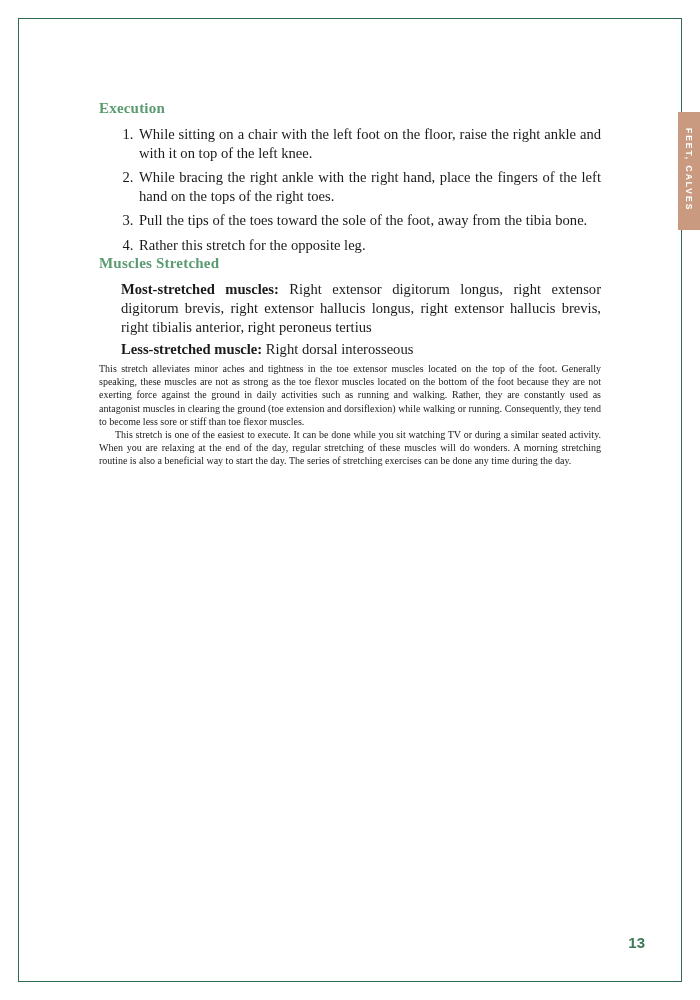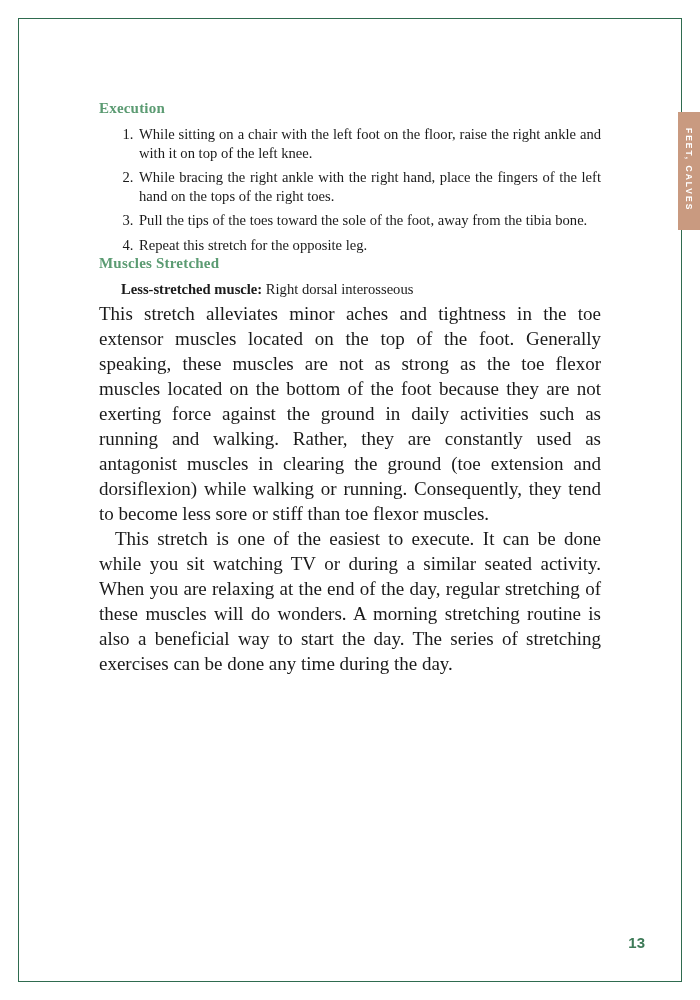--- a/index.html
+++ b/index.html
@@ -67,21 +67,21 @@
     line-height: 1.31;
     text-align: justify;
   }
   .muscles p {
     margin: 0 0 3px 0;
   }
   .muscles b {
     font-weight: bold;
   }
   .notes {
-    font-size: 19px;
+    font-size: 10px;
     line-height: 1.315;
     text-align: justify;
   }
   .notes p {
     margin: 0;
   }
   .notes p.indent {
     text-indent: 16px;
   }
   .tab {
@@ -126,26 +126,27 @@
   </div>
 
   <div class="content">
 
     <h2 class="section-heading">Execution</h2>
 
     <ol class="steps">
       <li>While sitting on a chair with the left foot on the floor, raise the right ankle and with it on top of the left knee.</li>
       <li>While bracing the right ankle with the right hand, place the fingers of the left hand on the tops of the right toes.</li>
       <li>Pull the tips of the toes toward the sole of the foot, away from the tibia bone.</li>
-      <li>Repeat this stretch for the opposite leg.</li>
+      <li>Rather this stretch for the opposite leg.</li>
     </ol>
 
     <h2 class="section-heading heading-spacer">Muscles Stretched</h2>
 
     <div class="muscles">
+      <p><b>Most-stretched muscles:</b><span> Right extensor digitorum longus, right extensor digitorum brevis, right extensor hallucis longus, right extensor hallucis brevis, right tibialis anterior, right peroneus tertius</span></p>
       <p><b>Less-stretched muscle:</b><span> Right dorsal interosseous</span></p>
     </div>
 
 
     <div class="notes">
       <p>This stretch alleviates minor aches and tightness in the toe extensor muscles located on the top of the foot. Generally speaking, these muscles are not as strong as the toe flexor muscles located on the bottom of the foot because they are not exerting force against the ground in daily activities such as running and walking. Rather, they are constantly used as antagonist muscles in clearing the ground (toe extension and dorsiflexion) while walking or running. Consequently, they tend to become less sore or stiff than toe flexor muscles.</p>
       <p class="indent">This stretch is one of the easiest to execute. It can be done while you sit watching TV or during a similar seated activity. When you are relaxing at the end of the day, regular stretching of these muscles will do wonders. A morning stretching routine is also a beneficial way to start the day. The series of stretching exercises can be done any time during the day.</p>
     </div>
 
   </div>

